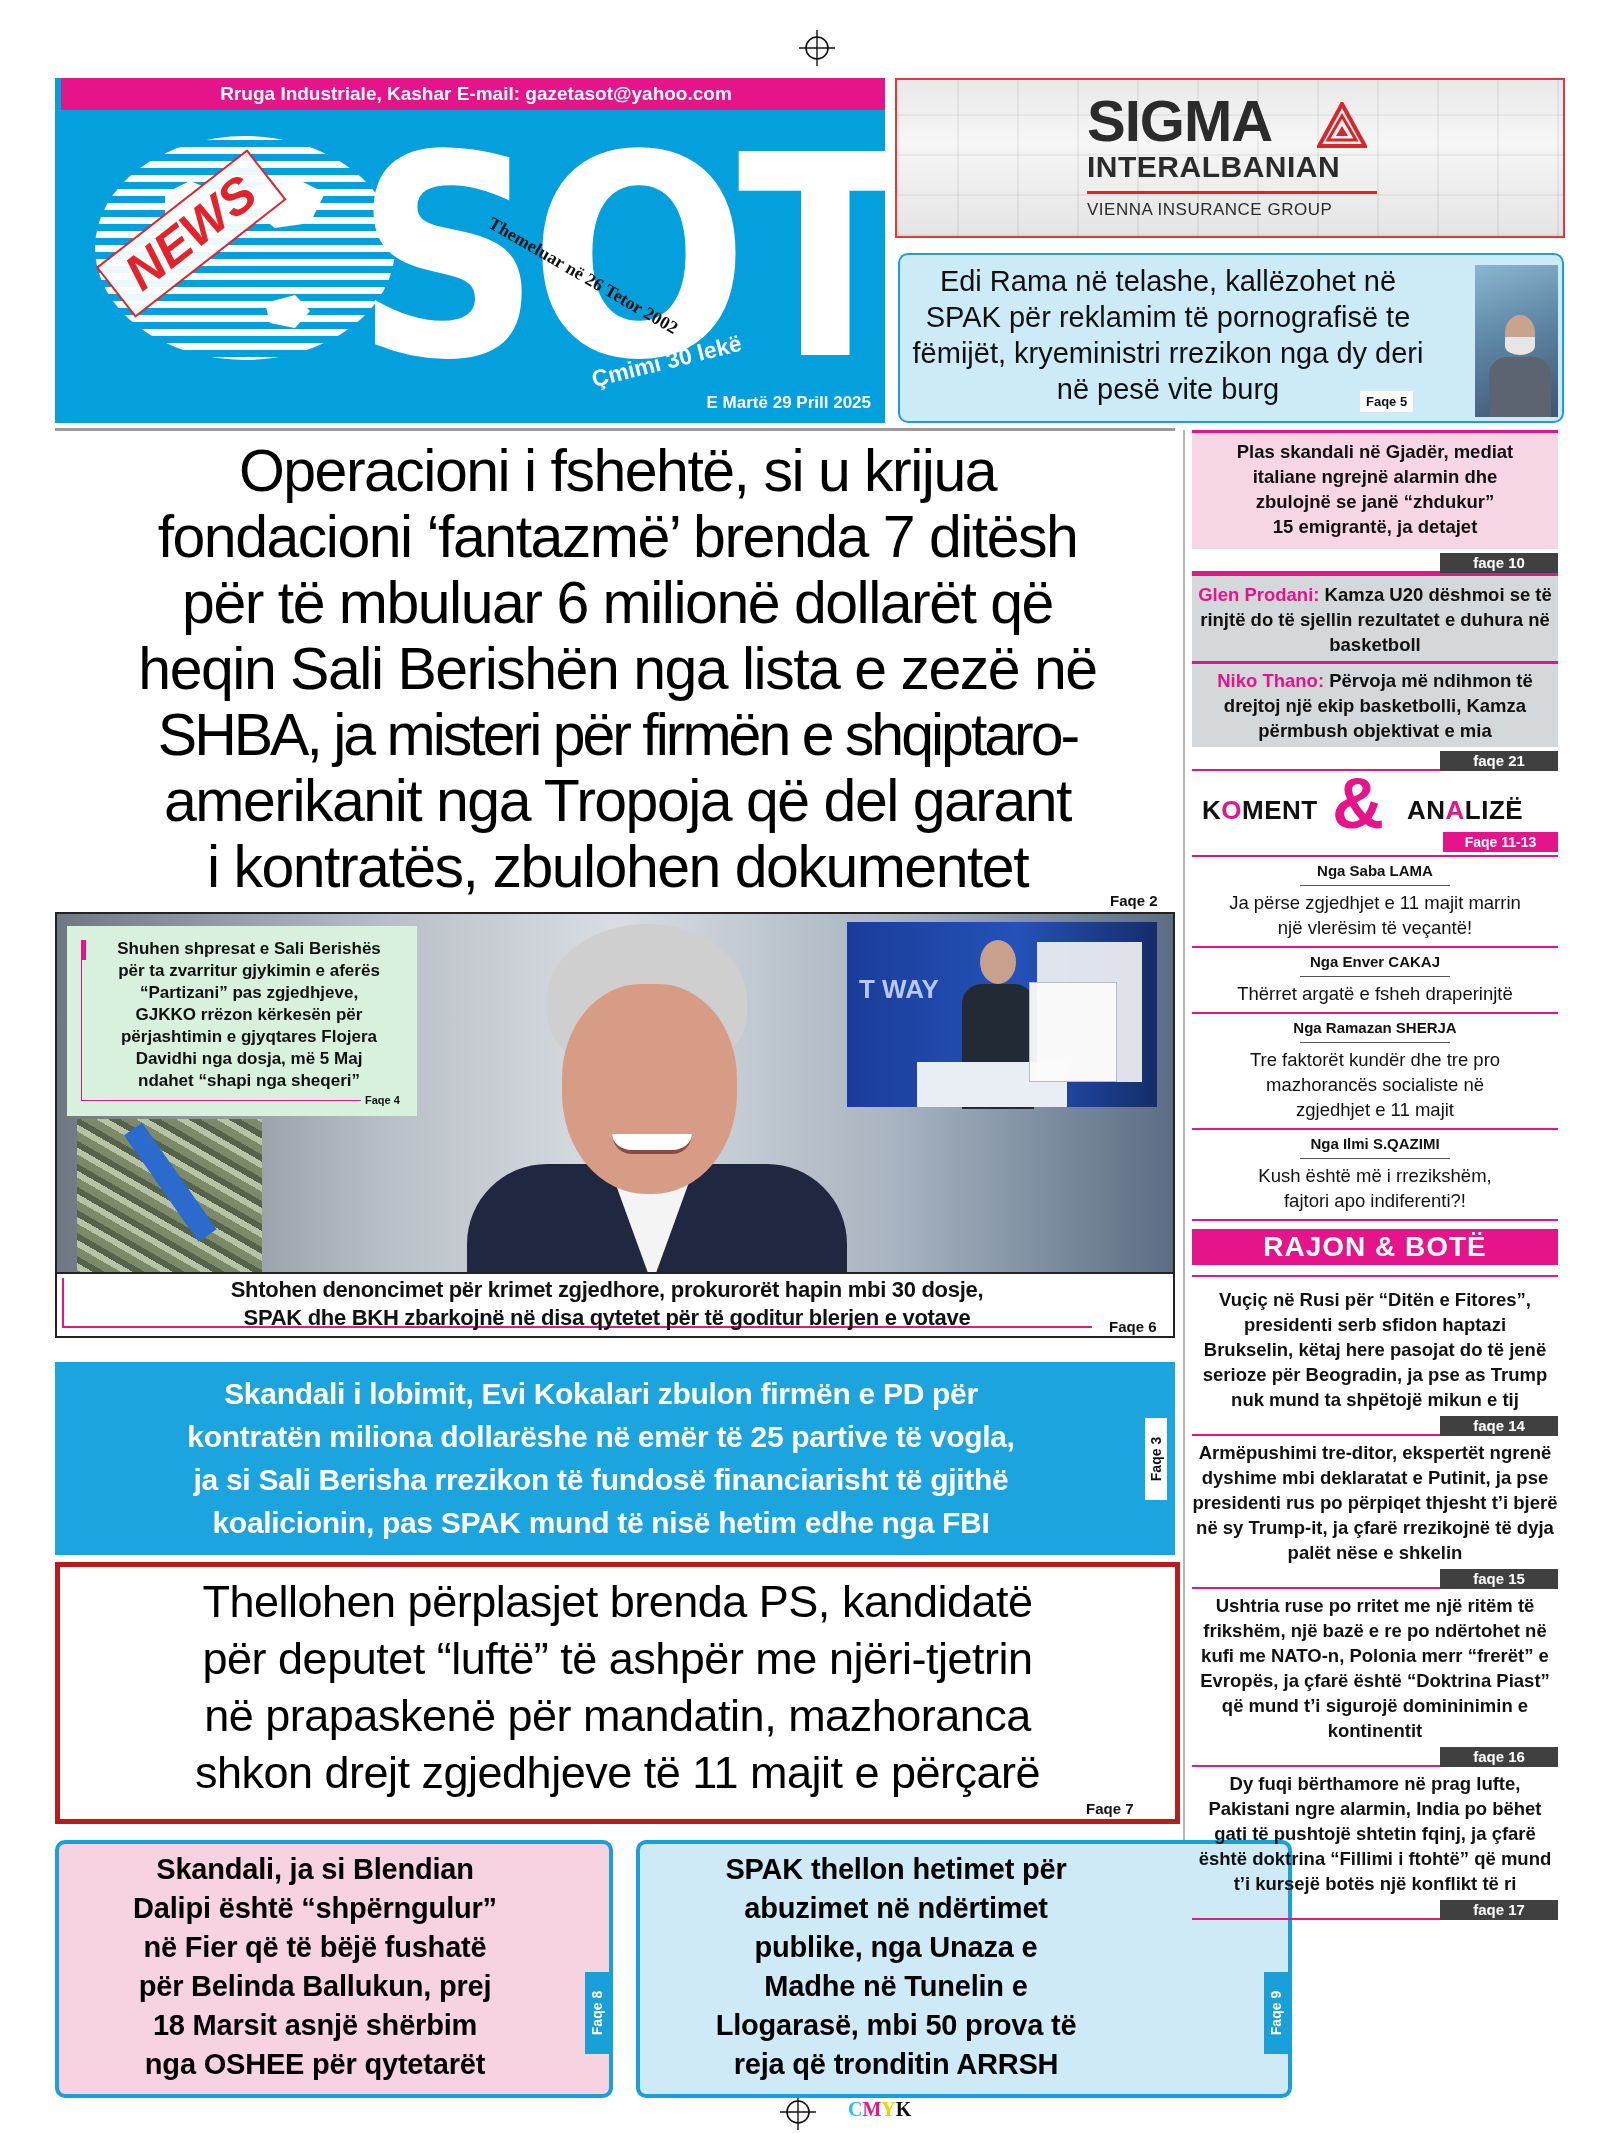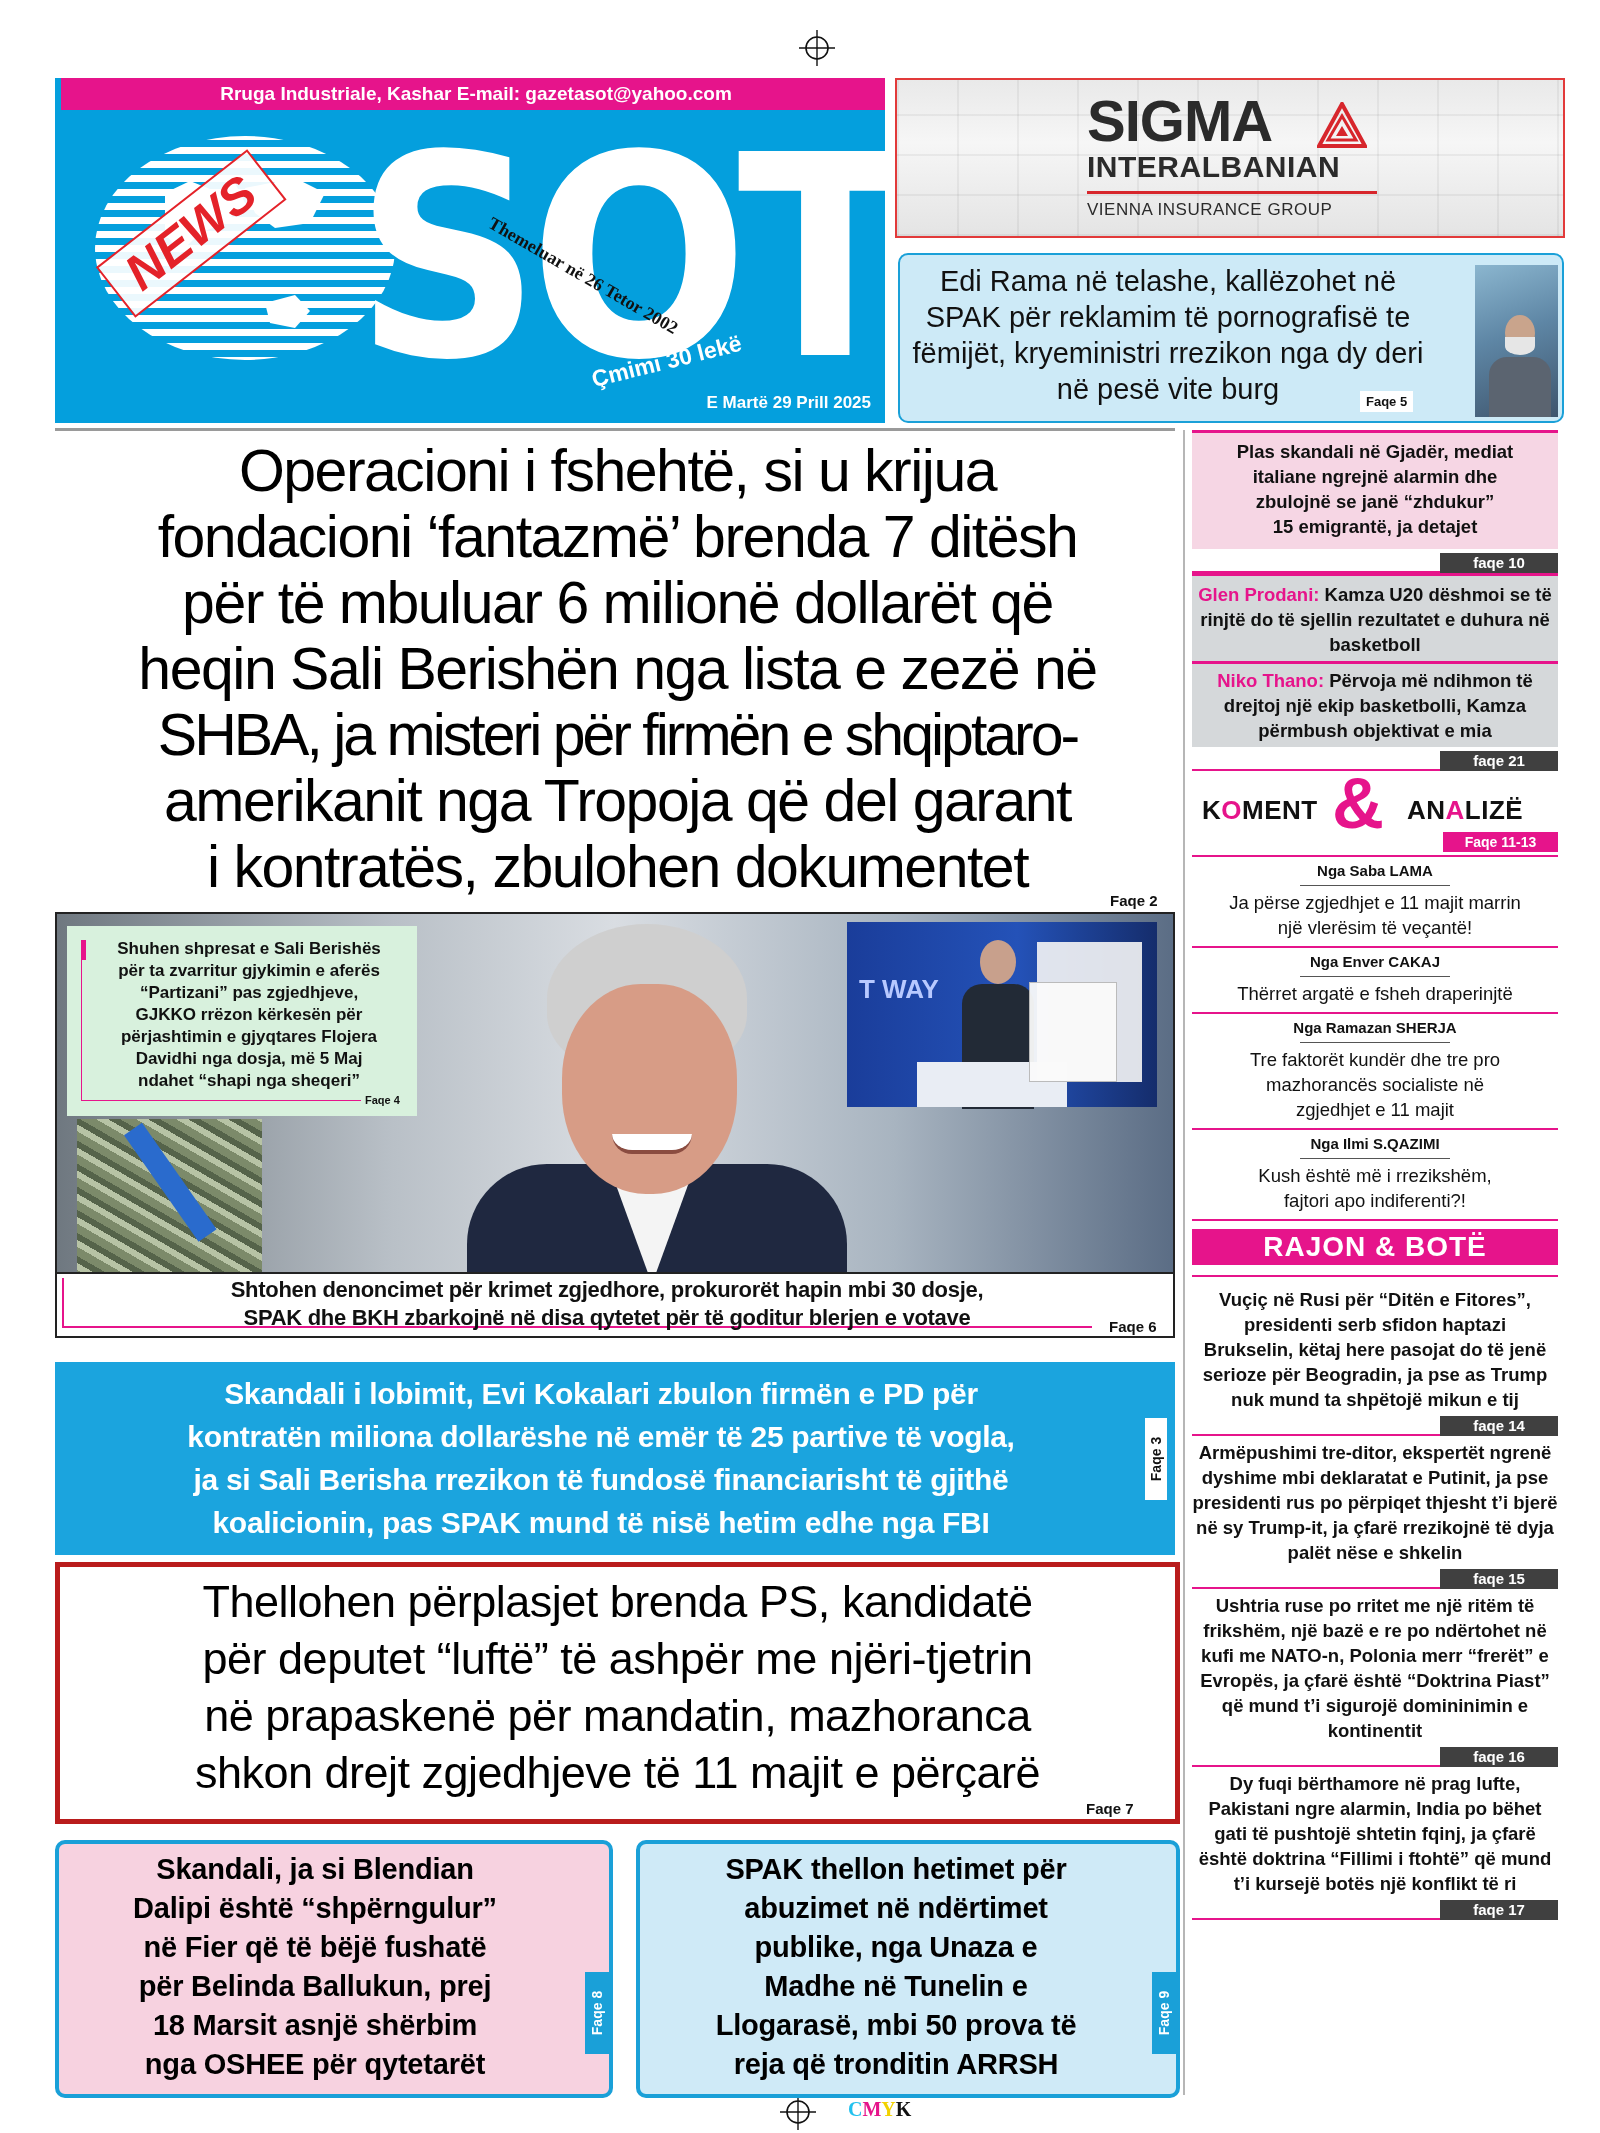--- a/index.html
+++ b/index.html
@@ -100,21 +100,21 @@
   #kokalari-faqe span { position: absolute; left: 50%; top: 50%; transform: translate(-50%,-50%) rotate(-90deg); font-weight: 700; font-size: 14px; white-space: nowrap; }
 
   
   #ps-box { left: 55px; top: 1562px; width: 1125px; height: 262px; border: 5px solid #b91c1c; background: #fff; }
   #ps-text { position: absolute; left: 0; top: 6px; width: 100%; text-align: center; font-size: 45px; line-height: 57px; color: #000; letter-spacing: -0.5px; }
   #ps-faqe { position: absolute; left: 1020px; top: 233px; background: #fff; padding: 0 6px; font-weight: 700; font-size: 15px; }
 
   
   .bottom-box { position: absolute; top: 1840px; height: 258px; border: 4px solid #1aa0d8; border-radius: 10px; overflow: hidden; }
   #dalipi-box { left: 55px; width: 558px; background: #f7d2e0; }
-  #spak-box { left: 636px; width: 544px; background: #cfeaf7; }
+  #spak-box { left: 636px; width: 656px; background: #cfeaf7; }
   .bottom-text { position: absolute; left: 6px; top: 6px; width: 500px; text-align: center; font-weight: 700; font-size: 29px; line-height: 39px; color: #000; letter-spacing: -0.2px; }
   .bottom-faqe { position: absolute; right: 0; top: 128px; width: 24px; height: 82px; background: #1aa0d8; }
   .bottom-faqe span { position: absolute; left: 50%; top: 50%; transform: translate(-50%,-50%) rotate(-90deg); font-weight: 700; font-size: 14px; color: #fff; white-space: nowrap; }
 
   
   #cmyk { left: 848px; top: 2098px; font-family: "Liberation Serif", serif; font-weight: 700; font-size: 20px; }
 
   
   #sidebar { left: 1192px; top: 430px; width: 366px; }
   .sb-block { position: relative; }

